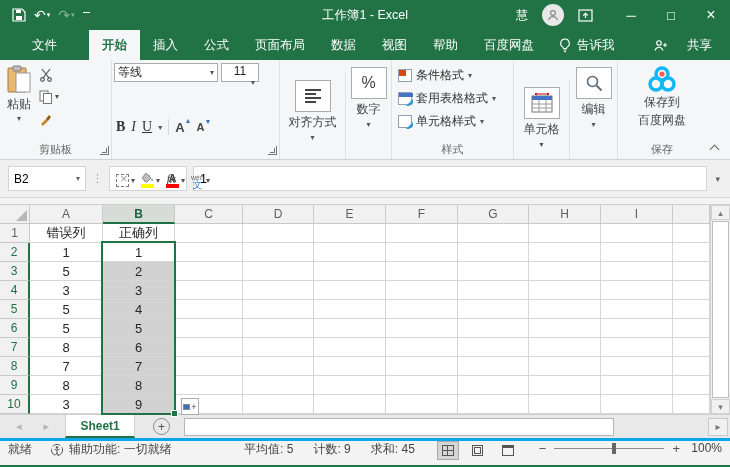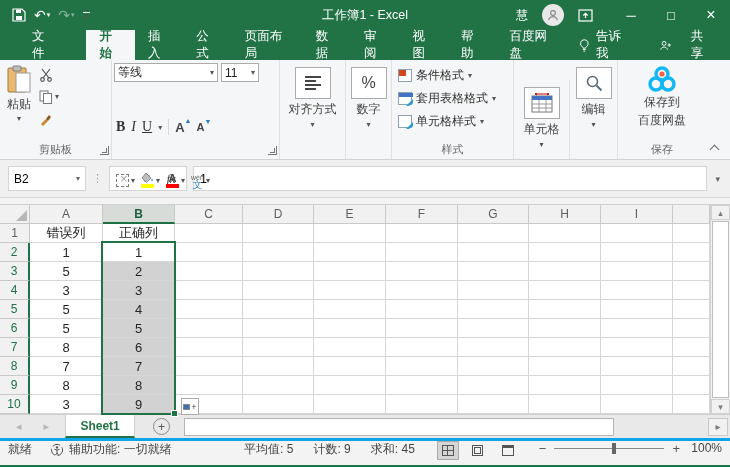--- a/index.html
+++ b/index.html
@@ -214,21 +214,20 @@
     </div>
   </div>
 
   <div class="tabrow">
     <span class="rtab file">文件</span>
     <span class="rtab active">开始</span>
     <span class="rtab">插入</span>
     <span class="rtab">公式</span>
     <span class="rtab">页面布局</span>
     <span class="rtab">数据</span>
-    <span class="rtab">审阅</span>
     <span class="rtab">视图</span>
     <span class="rtab">帮助</span>
     <span class="rtab">百度网盘</span>
     <span class="tellme">
       <svg width="12" height="15" viewBox="0 0 12 15">
           <path d="M6 1a4.3 4.3 0 0 1 2.4 7.9c-.6.5-.9 1-.9 1.6H4.5c0-.6-.3-1.1-.9-1.6A4.3 4.3 0 0 1 6 1z" fill="none" stroke="#fff" stroke-width="1.1"></path>
           <path d="M4.5 12h3M5 13.8h2" stroke="#fff" stroke-width="1.1"></path>
         </svg>
       <span>告诉我</span>
     </span>
@@ -282,21 +281,21 @@
       <div class="grp-label">剪贴板</div>
       <span class="launcher"></span>
     </div>
 
     <div class="grp" style="width:168px;gap:37px;">
       <div class="fontrow">
         <div class="combo" style="width:104px;">
           <span>等线</span>
           <span class="dd">▾</span>
         </div>
-        <div class="combo" style="width:38px;">
+        <div class="combo" style="width:38px;flex-direction:column;">
           <span>11</span>
           <span class="dd">▾</span>
         </div>
       </div>
       <div class="fmtrow">
         <span class="b-glyph">B</span>
         <span class="i-glyph">I</span>
         <span class="u-glyph">U</span>
         <span class="dd">▾</span>
         <span class="divv"></span>
@@ -330,21 +329,21 @@
             <span class="top">wén</span>
             <span class="bot">文</span>
           </span>
           <span class="dd">▾</span>
         </span>
       </div>
       <div class="grp-label">字体</div>
       <span class="launcher"></span>
     </div>
 
-    <div class="grp" style="width:66px;align-items:center;">
+    <div class="grp" style="width:66px;align-items:center;margin-top:13px;">
       <div class="collapsedbtn">
         <span class="iconbox">
             <span class="align-icon">
               <div style="width:16px;"></div>
               <div style="width:11px;"></div>
               <div style="width:16px;"></div>
               <div style="width:11px;"></div>
             </span>
           </span>
         <span>对齐方式</span>

